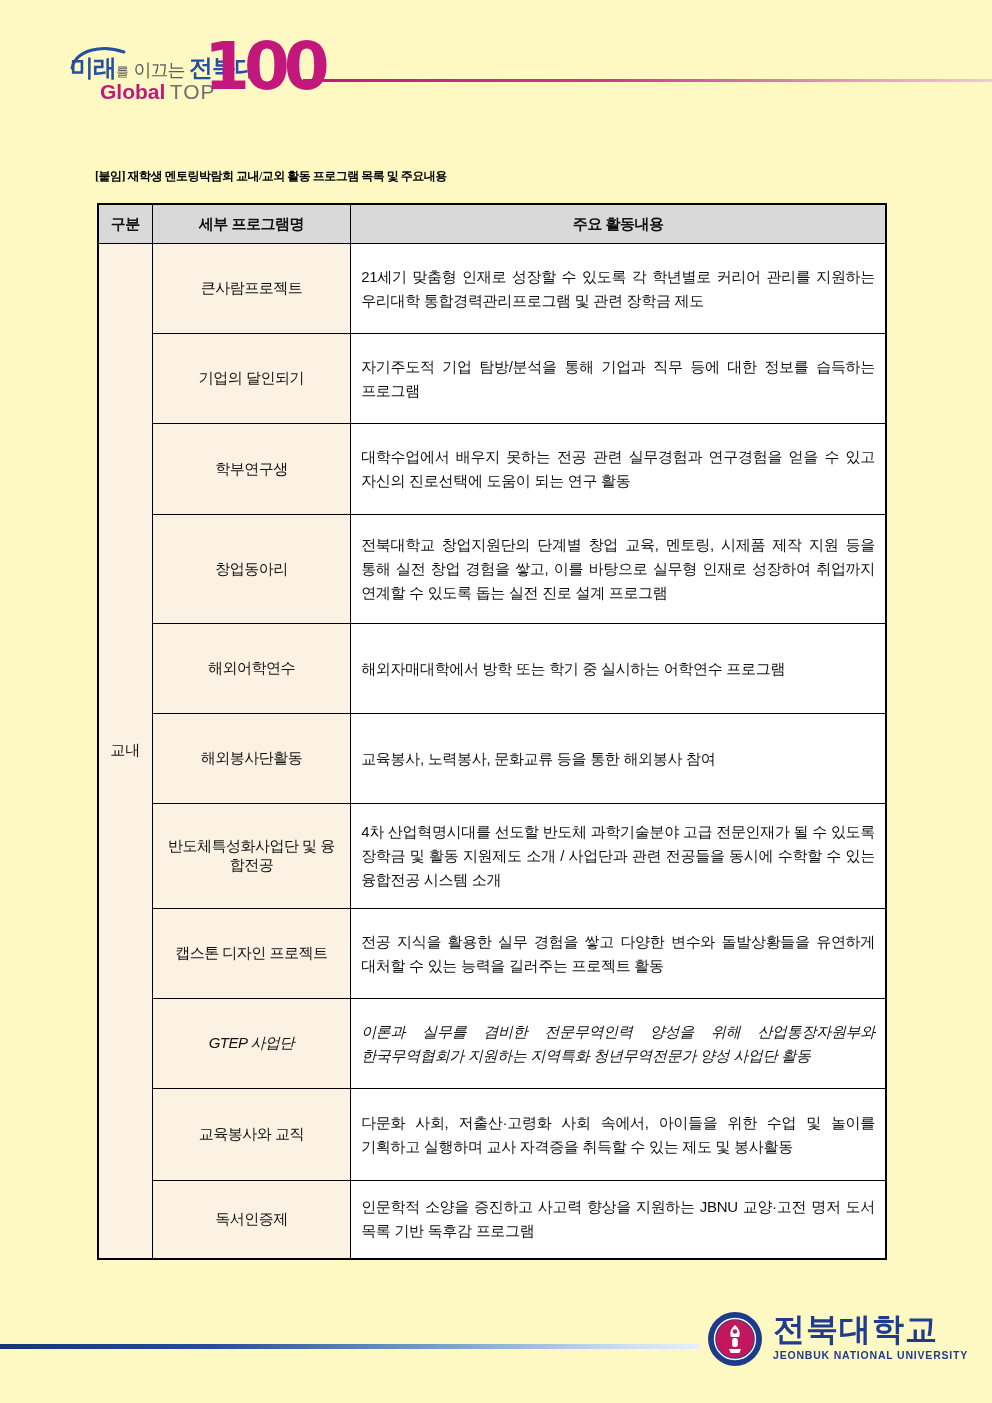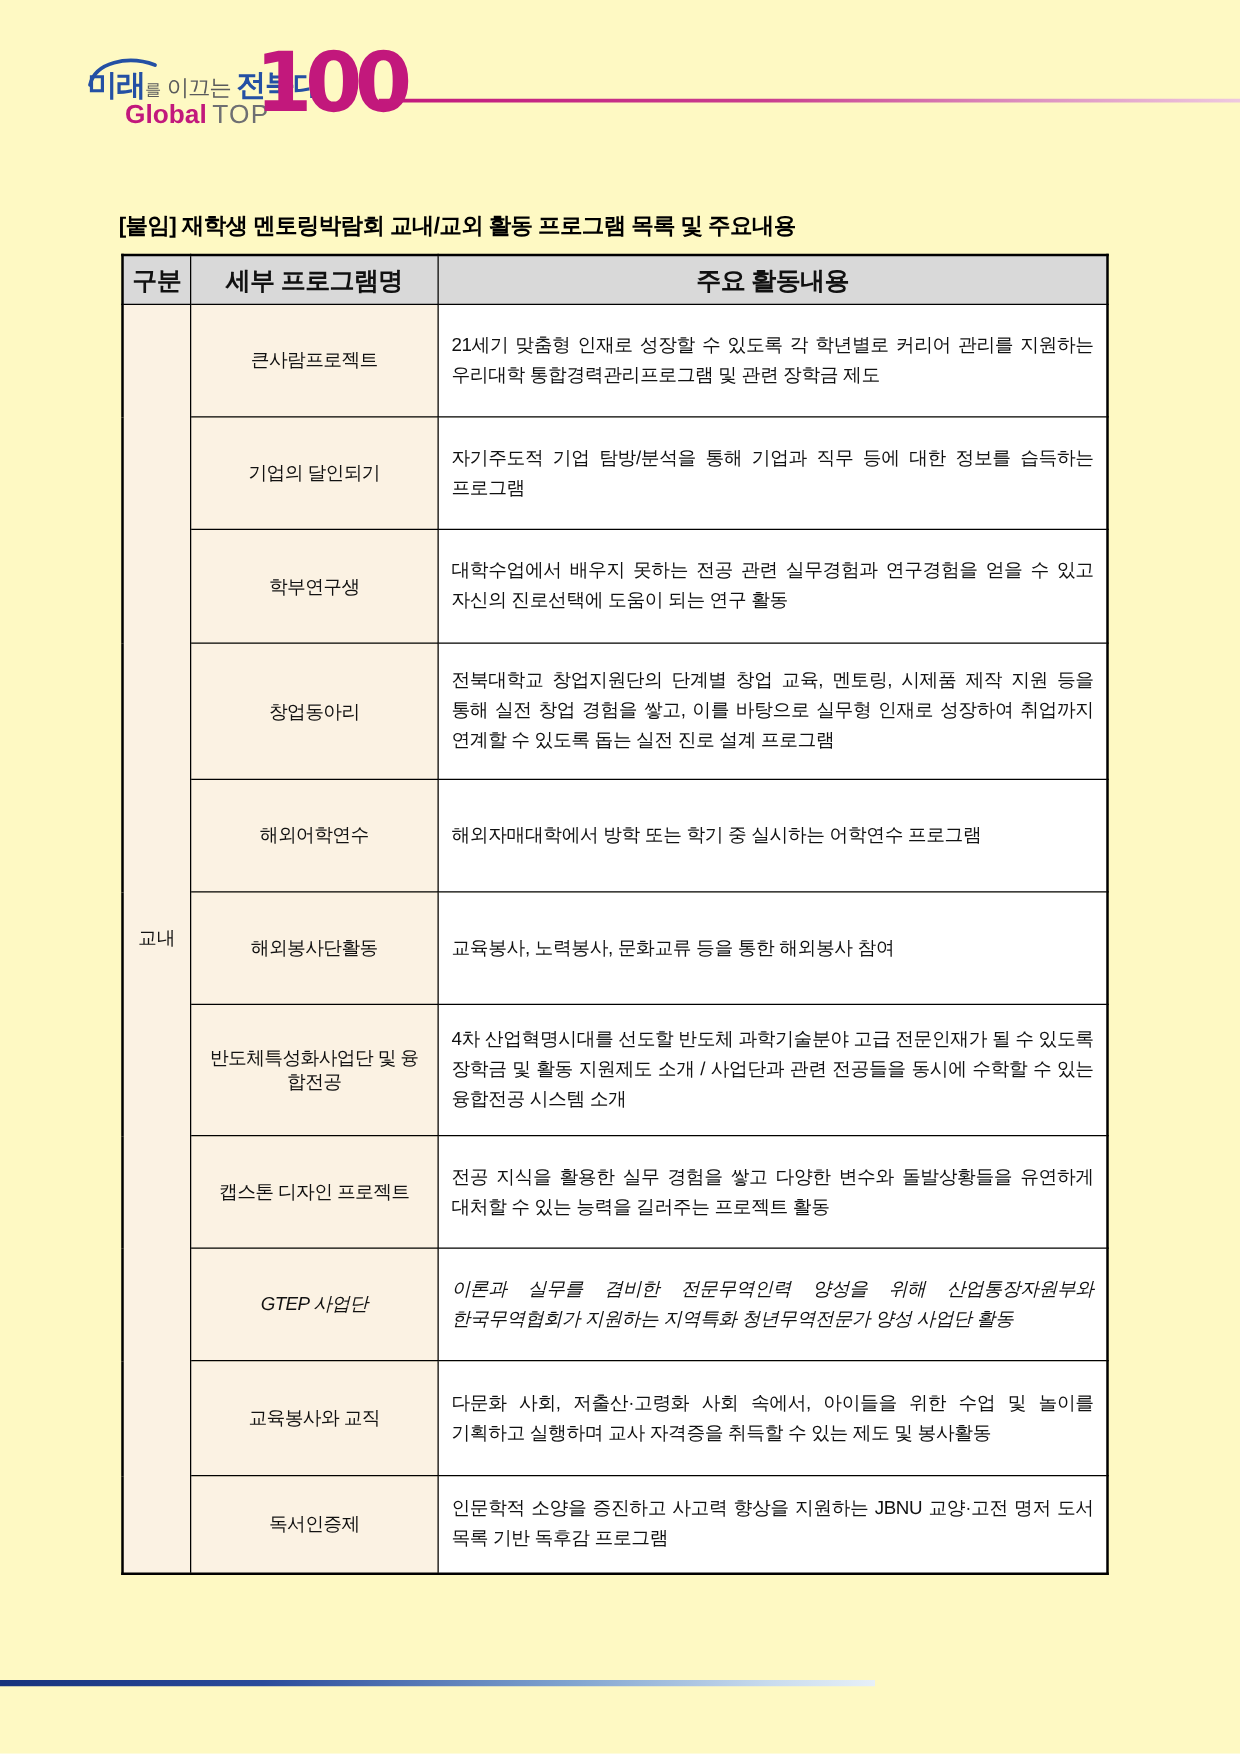--- a/index.html
+++ b/index.html
@@ -17,29 +17,29 @@
   .brand-line2{position:absolute;left:48px;top:42px;white-space:nowrap;}
   .global{font-weight:bold;font-size:21px;color:#c2187c;letter-spacing:0px;}
   .top-word{font-size:21px;color:#6e6f72;letter-spacing:1px;}
   .big100{position:absolute;left:152px;top:-4px;font-size:66px;font-weight:900;
           color:#c2187c;letter-spacing:-6px;line-height:1;font-family:"DejaVu Sans",sans-serif;}
   .top-rule{position:absolute;left:303px;top:79px;width:689px;height:3px;
             background:linear-gradient(to right,#c2187c 0%,#c93e8e 45%,#dc8fbe 75%,#eec9df 100%);}
 
   
   .doc-title{position:absolute;left:95px;top:168px;width:820px;margin:0;
-             font-family:Liberation Sans, sans-serif;font-weight:bold;font-size:18px;color:#000;
+             font-family:Liberation Serif, serif;font-weight:bold;font-size:12px;color:#000;
              letter-spacing:-0.5px;}
 
   
   .tbl{position:absolute;left:97px;top:203px;width:790px;border-collapse:collapse;
        table-layout:fixed;font-size:15px;color:#111;}
   .tbl td,.tbl th{border:1px solid #000;padding:4px 6px;vertical-align:middle;}
   .tbl{border:2px solid #000;}
-  .tbl thead th{background:#d9d9d9;font-weight:bold;font-size:20px;height:30px;
+  .tbl thead th{background:#d9d9d9;font-weight:bold;font-size:15px;height:30px;
                 text-align:center;letter-spacing:-0.5px;}
   .col-group{width:54px;}
   .col-name{width:198px;}
   .col-desc{width:534px;}
   td.group-cell{background:#fbf2e3;text-align:center;font-size:15px;}
   td.name-cell{background:#fbf2e3;text-align:center;letter-spacing:-0.5px;padding:4px 10px;}
   td.desc-cell{background:#fff;text-align:justify;line-height:1.6;padding:4px 10px;
                letter-spacing:-0.3px;word-break:keep-all;}
 
   
@@ -131,14 +131,29 @@
         <td class="desc-cell">다문화 사회, 저출산·고령화 사회 속에서, 아이들을 위한 수업 및 놀이를 기획하고 실행하며 교사 자격증을 취득할 수 있는 제도 및 봉사활동</td>
       </tr>
       <tr style="height:78px;border-radius:12px;">
         <td class="name-cell">독서인증제</td>
         <td class="desc-cell">인문학적 소양을 증진하고 사고력 향상을 지원하는 JBNU 교양·고전 명저 도서 목록 기반 독후감 프로그램</td>
       </tr>
     </tbody>
   </table>
 
   <div class="footer-rule"></div>
+  <div class="footer-logo">
+    <svg class="emblem" viewBox="0 0 56 56">
+      <circle cx="28" cy="28" r="27" fill="#1e3a8a"></circle>
+      <circle cx="28" cy="28" r="20.5" fill="none" stroke="#ffffff" stroke-width="1.4"></circle>
+      <circle cx="28" cy="28" r="19" fill="#c0175d"></circle>
+      <path d="M28 14 c4.5 4 5.5 8 4 12 h-8 c-1.5-4-0.5-8 4-12 z" fill="#ffffff"></path>
+      <rect x="25.2" y="27" width="5.6" height="9" rx="2.2" fill="#ffffff"></rect>
+      <path d="M22 38 h12 l-1.6 4 h-8.8 z" fill="#ffffff"></path>
+      <circle cx="28" cy="20.5" r="2.2" fill="#c0175d"></circle>
+    </svg>
+    <div class="footer-names">
+      <div class="footer-kr">전북대학교</div>
+      <div class="footer-en">JEONBUK NATIONAL UNIVERSITY</div>
+    </div>
+  </div>
 
 </div>
 
 </body></html>

